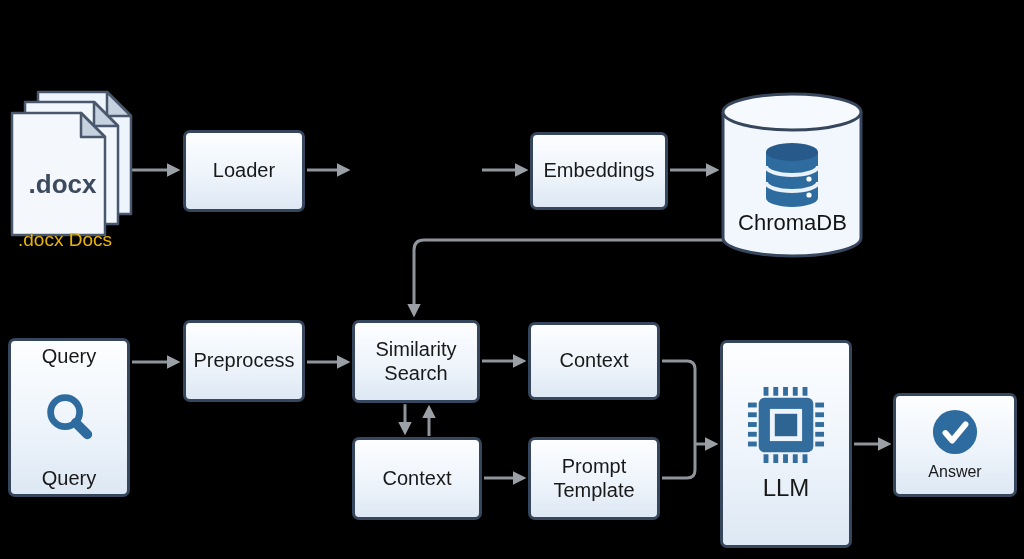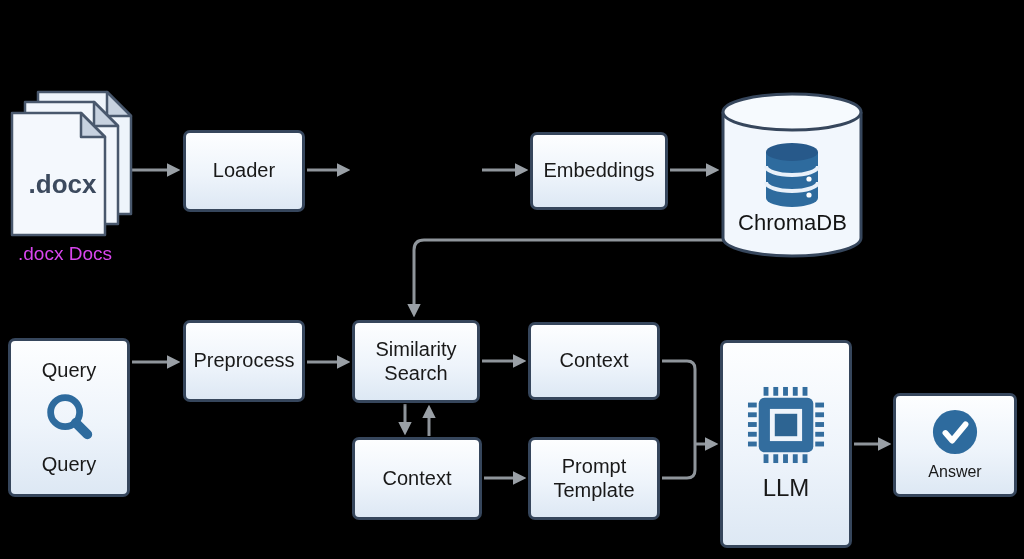--- a/index.html
+++ b/index.html
@@ -6,25 +6,25 @@
   #canvas{position:relative;width:1024px;height:559px;background:#000;overflow:hidden;
           font-family:"Liberation Sans",sans-serif;}
   #title{position:absolute;left:0;top:14px;width:1024px;text-align:center;
          color:#d6d6d6;font-size:35px;font-weight:bold;letter-spacing:.5px;}
   .node{position:absolute;box-sizing:border-box;
         background:linear-gradient(180deg,#fdfeff 0%,#eef4fb 55%,#dde8f4 100%);
         border:3px solid #36465c;border-radius:7px;
         display:flex;align-items:center;justify-content:center;text-align:center;
         color:#191919;font-size:20px;line-height:1.18;padding:4px 8px;
         box-shadow:0 1px 3px rgba(0,0,0,.6);}
-  .node.col{flex-direction:column;justify-content:center;gap:6px;}
+  .node.col{flex-direction:column;justify-content:center;gap:20px;}
   #wires,#shapes{position:absolute;left:0;top:0;pointer-events:none;}
   .freelabel{position:absolute;text-align:center;}
   #docx-text{left:27px;top:169px;width:71px;color:#3c4a5e;font-size:26px;font-weight:600;}
-  #docx-caption{left:0px;top:243px;width:130px;color:#d946ef;font-size:19px;}
+  #docx-caption{left:0px;top:229px;width:130px;color:#eab308;font-size:19px;}
   #chromadb-label{left:723px;top:210px;width:139px;color:#141414;font-size:22px;}
   .icon{flex:0 0 auto;}
 </style>
 </head>
 <body>
 
 <div id="canvas">
 
 
   <svg id="wires" width="1024" height="559" viewBox="0 0 1024 559">

